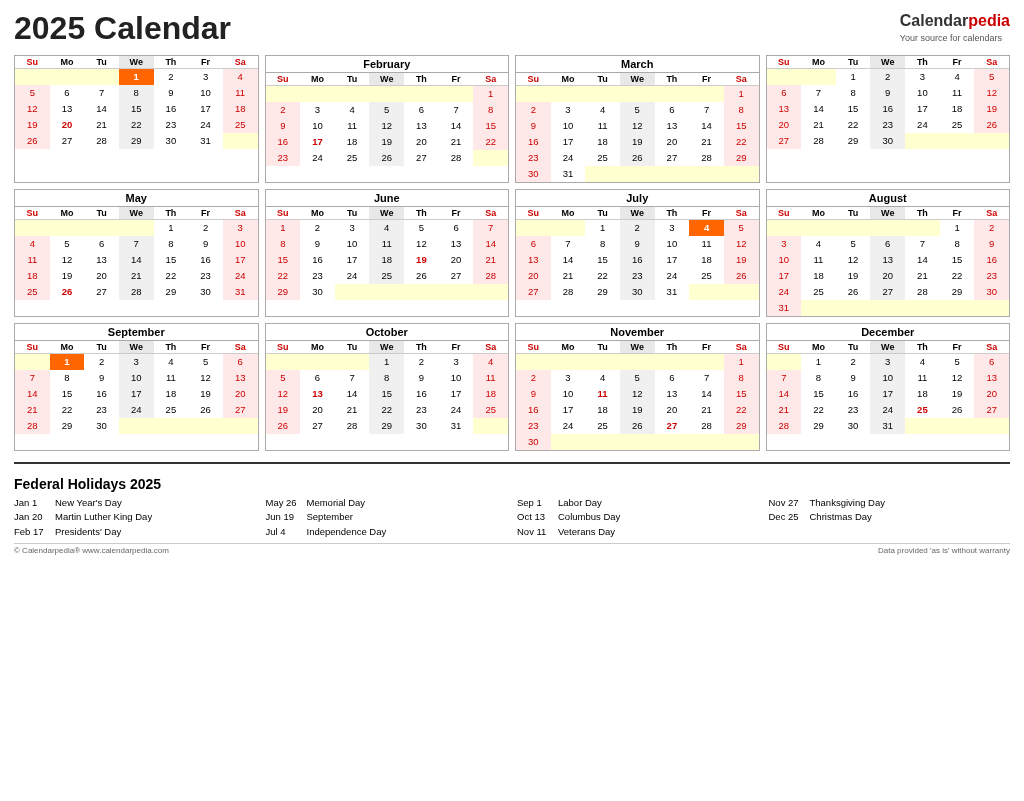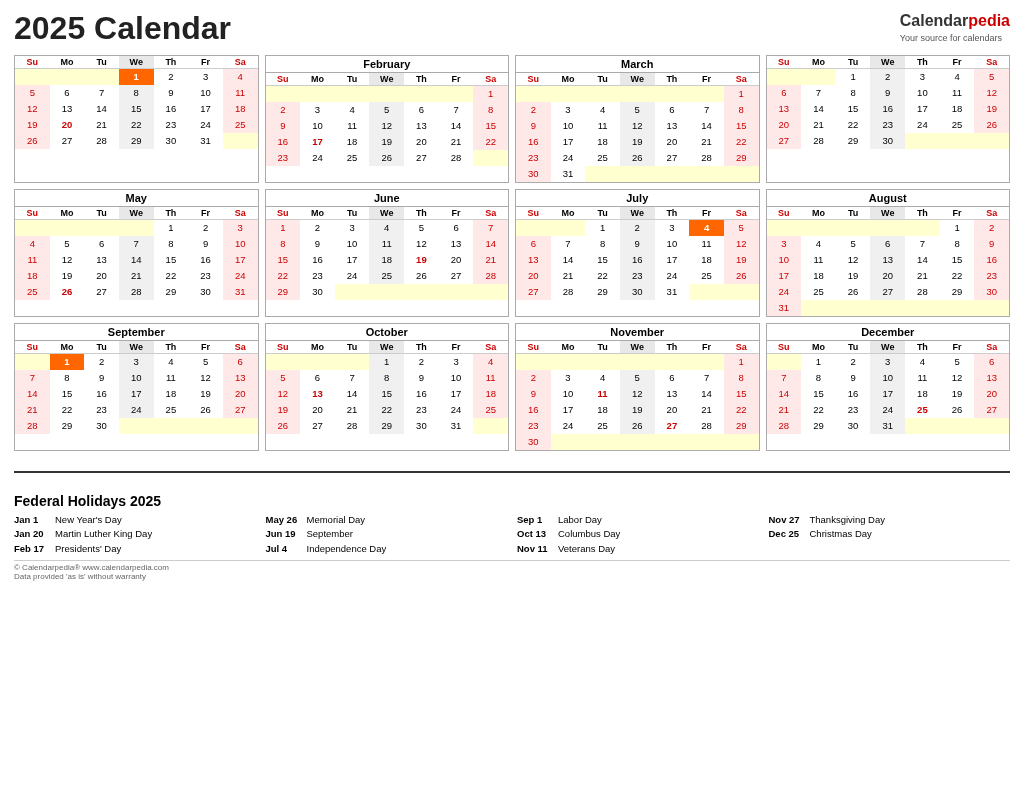--- a/index.html
+++ b/index.html
@@ -77,53 +77,52 @@
     .th-we { background: #e8e8e8; }
 
     .td-su { background: #ffe8e8; color: #c00; }
     .td-sa { background: #ffe8e8; color: #c00; }
     .td-we { background: #f0f0f0; }
     .td-empty { background: #ffffd0; }
     .td-holiday { background: #ff6600; color: #fff; font-weight: bold; }
     .td-special-red { color: #c00; font-weight: bold; }
 
     .holidays-section {
-      margin-top: 20px;
+      margin-top: 11px;
       border-top: 2px solid #333;
-      padding-top: 20px;
+      padding-top: 12px;
     }
     .holidays-title {
       font-size: 14px;
       font-weight: bold;
       margin-bottom: 4px;
     }
     .holidays-grid {
       display: grid;
       grid-template-columns: repeat(4, 1fr);
       gap: 0 10px;
     }
     .holiday-col { }
     .holiday-item {
       display: flex;
       gap: 6px;
       font-size: 9.5px;
       line-height: 1.5;
     }
-    .holiday-date { font-weight: bold; min-width: 35px; }
+    .holiday-date { font-weight: normal; min-width: 35px; }
     .holiday-name { }
 
     .footer-row {
       display: flex;
       justify-content: space-between;
       font-size: 8px;
       color: #666;
       margin-top: 4px;
       border-top: 1px solid #ccc;
       padding-top: 2px;
-      flex-direction: column;
     }
   </style>
 </head>
 <body>
 
 <div class="header-row">
   <div class="main-title">2025 Calendar</div>
   <div class="brand">
     <div class="brand-name">
       <span class="calendar">Calendar</span><span class="pedia">pedia</span>

